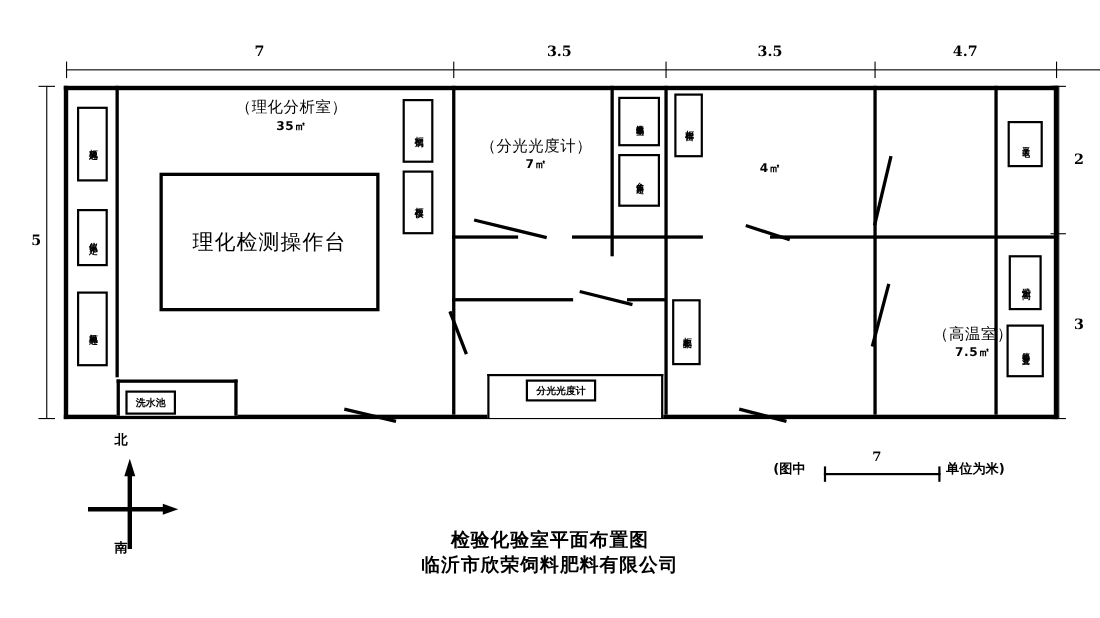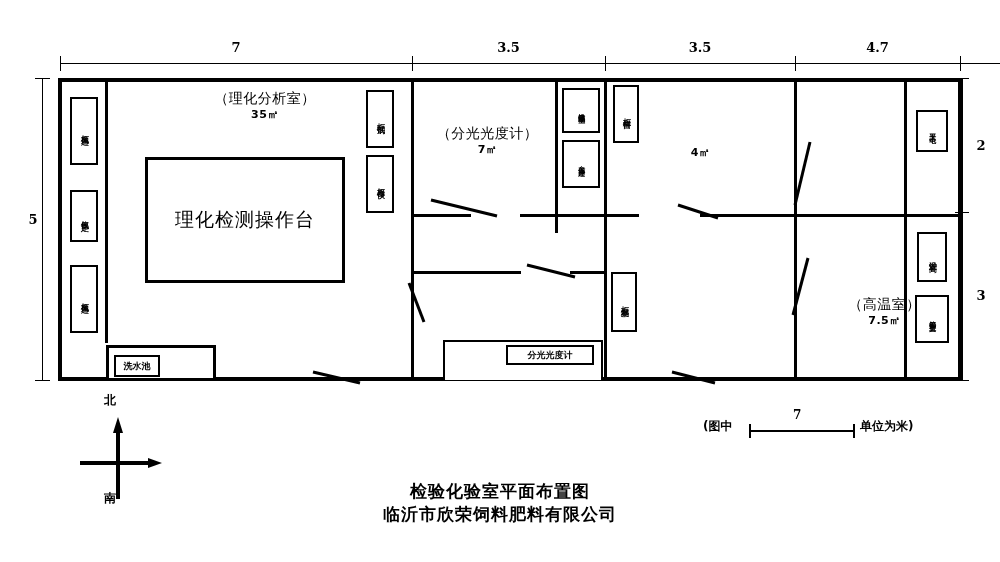--- a/index.html
+++ b/index.html
@@ -263,21 +263,21 @@
 
   <div class="cab" style="left:562px;top:88px;width:38px;height:45px;">
     <span class="vtxt2">生物显微镜</span>
   </div>
   <div class="cab" style="left:562px;top:140px;width:38px;height:48px;">
     <span class="vtxt2">超净工作台</span>
   </div>
 
 
   <div class="abs" style="left:443px;top:340px;width:160px;height:40px;border:2px solid #000;border-bottom:none;box-sizing:border-box;background:#fff;"></div>
-  <div class="cab" style="left:478px;top:345px;width:88px;height:20px;margin-left:28px;">
+  <div class="cab" style="left:478px;top:345px;width:64px;height:20px;">
     <span class="htxt">分光光度计</span>
   </div>
 
   <div class="cab" style="left:613px;top:85px;width:26px;height:58px;">
     <span class="vtxt">留样柜</span>
   </div>
   <div class="room-label" style="left:608px;top:146px;width:185px;">
     <div class="room-area">4㎡</div>
   </div>
   <div class="cab" style="left:611px;top:272px;width:26px;height:60px;">

